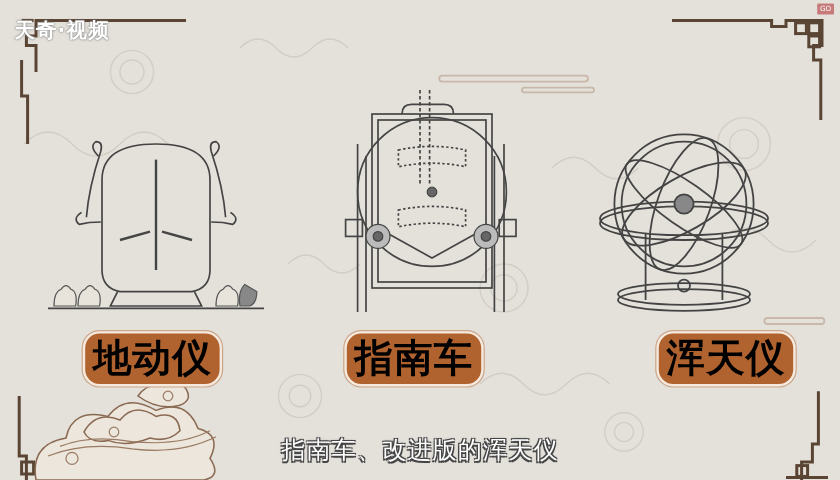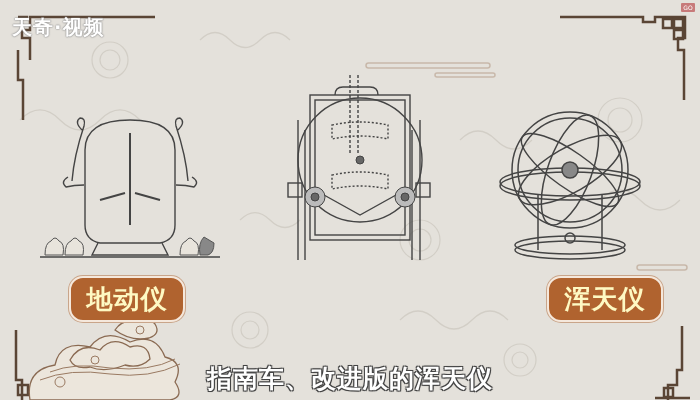--- a/index.html
+++ b/index.html
@@ -1,27 +1,27 @@
 <!DOCTYPE html>
 <html><head>
 <meta charset="utf-8">
 <style>
   html, body { margin:0; padding:0; }
   body { width:700px; height:400px; overflow:hidden; font-family:"DejaVu Sans", sans-serif; }
   .stage { position:relative; width:700px; height:400px; background:#e4e1db; overflow:hidden; }
   .bgpat { position:absolute; inset:0; }
   .frame { position:absolute; inset:0; }
   .watermark { position:absolute; left:12px; top:14px; color:#fff; font-weight:bold; text-shadow:0 0 2px #8a8a8a, 0 0 1px #666; }
-  .wm-line1 { font-size:20px; letter-spacing:1px;text-align:right; }
+  .wm-line1 { font-size:17px; letter-spacing:1px;text-align:right; }
   .wm-line2 { font-size:14px; margin-top:2px; display:flex; align-items:center; gap:3px; padding-left:24px; }
   .wm-q { width:14px; height:14px; }
   .badge-tr { position:absolute; right:5px; top:3px; width:14px; height:9px; background:#c77a7a; border-radius:1px; color:#fff; font-size:6px; line-height:9px; text-align:center; }
   .illus { position:absolute; }
-  .pill { position:absolute; top:276px; height:42px; border-radius:14px; background:#b0632f; border:2px solid #f5e8dc; box-shadow:0 0 0 1px #c9a58a; color:#fef9c3; font-weight:bold; font-size:26px; display:flex; align-items:center; justify-content:center; letter-spacing:1px; }
-  .subtitle { position:absolute; left:0; right:0; top:362px; text-align:center; font-size:25px; font-weight:bold; color:#fff; letter-spacing:1px;
+  .pill { position:absolute; top:276px; height:42px; border-radius:14px; background:#b0632f; border:2px solid #f5e8dc; box-shadow:0 0 0 1px #c9a58a; color:#000000; font-weight:bold; font-size:32px; display:flex; align-items:center; justify-content:center; letter-spacing:1px; }
+  .subtitle { position:absolute; left:0; right:0; top:362px; text-align:center; font-size:20px; font-weight:normal; color:#fff; letter-spacing:1px;
     text-shadow: -1px -1px 0 #444, 1px -1px 0 #444, -1px 1px 0 #444, 1px 1px 0 #444, 0 0 2px #333; }
 </style>
 </head>
 <body>
 
 <div class="stage">
 
   <svg class="bgpat" width="700" height="400" viewBox="0 0 700 400">
     <g fill="none" stroke="#d2cec6" stroke-width="1.2">
       <path d="M20 120 q20 -20 40 0 q20 20 40 0 q20 -20 40 0"></path>
@@ -147,16 +147,17 @@
       <ellipse cx="80" cy="86" rx="70" ry="14"></ellipse>
       <path d="M48 95 V150 M112 95 V150"></path>
       <ellipse cx="80" cy="150" rx="55" ry="9"></ellipse>
       <ellipse cx="80" cy="145" rx="55" ry="9"></ellipse>
       <circle cx="80" cy="70" r="8" fill="#888"></circle>
       <circle cx="80" cy="138" r="5"></circle>
     </g>
   </svg>
 
   <div class="pill" style="left:69px;width:112px;">地动仪</div>
+  <div class="pill" style="left:287px;width:112px;">指南车</div>
   <div class="pill" style="left:528px;width:112px;margin-left:19px;">浑天仪</div>
 
   <div class="subtitle">指南车、改进版的浑天仪</div>
 </div>
 
 </body></html>

